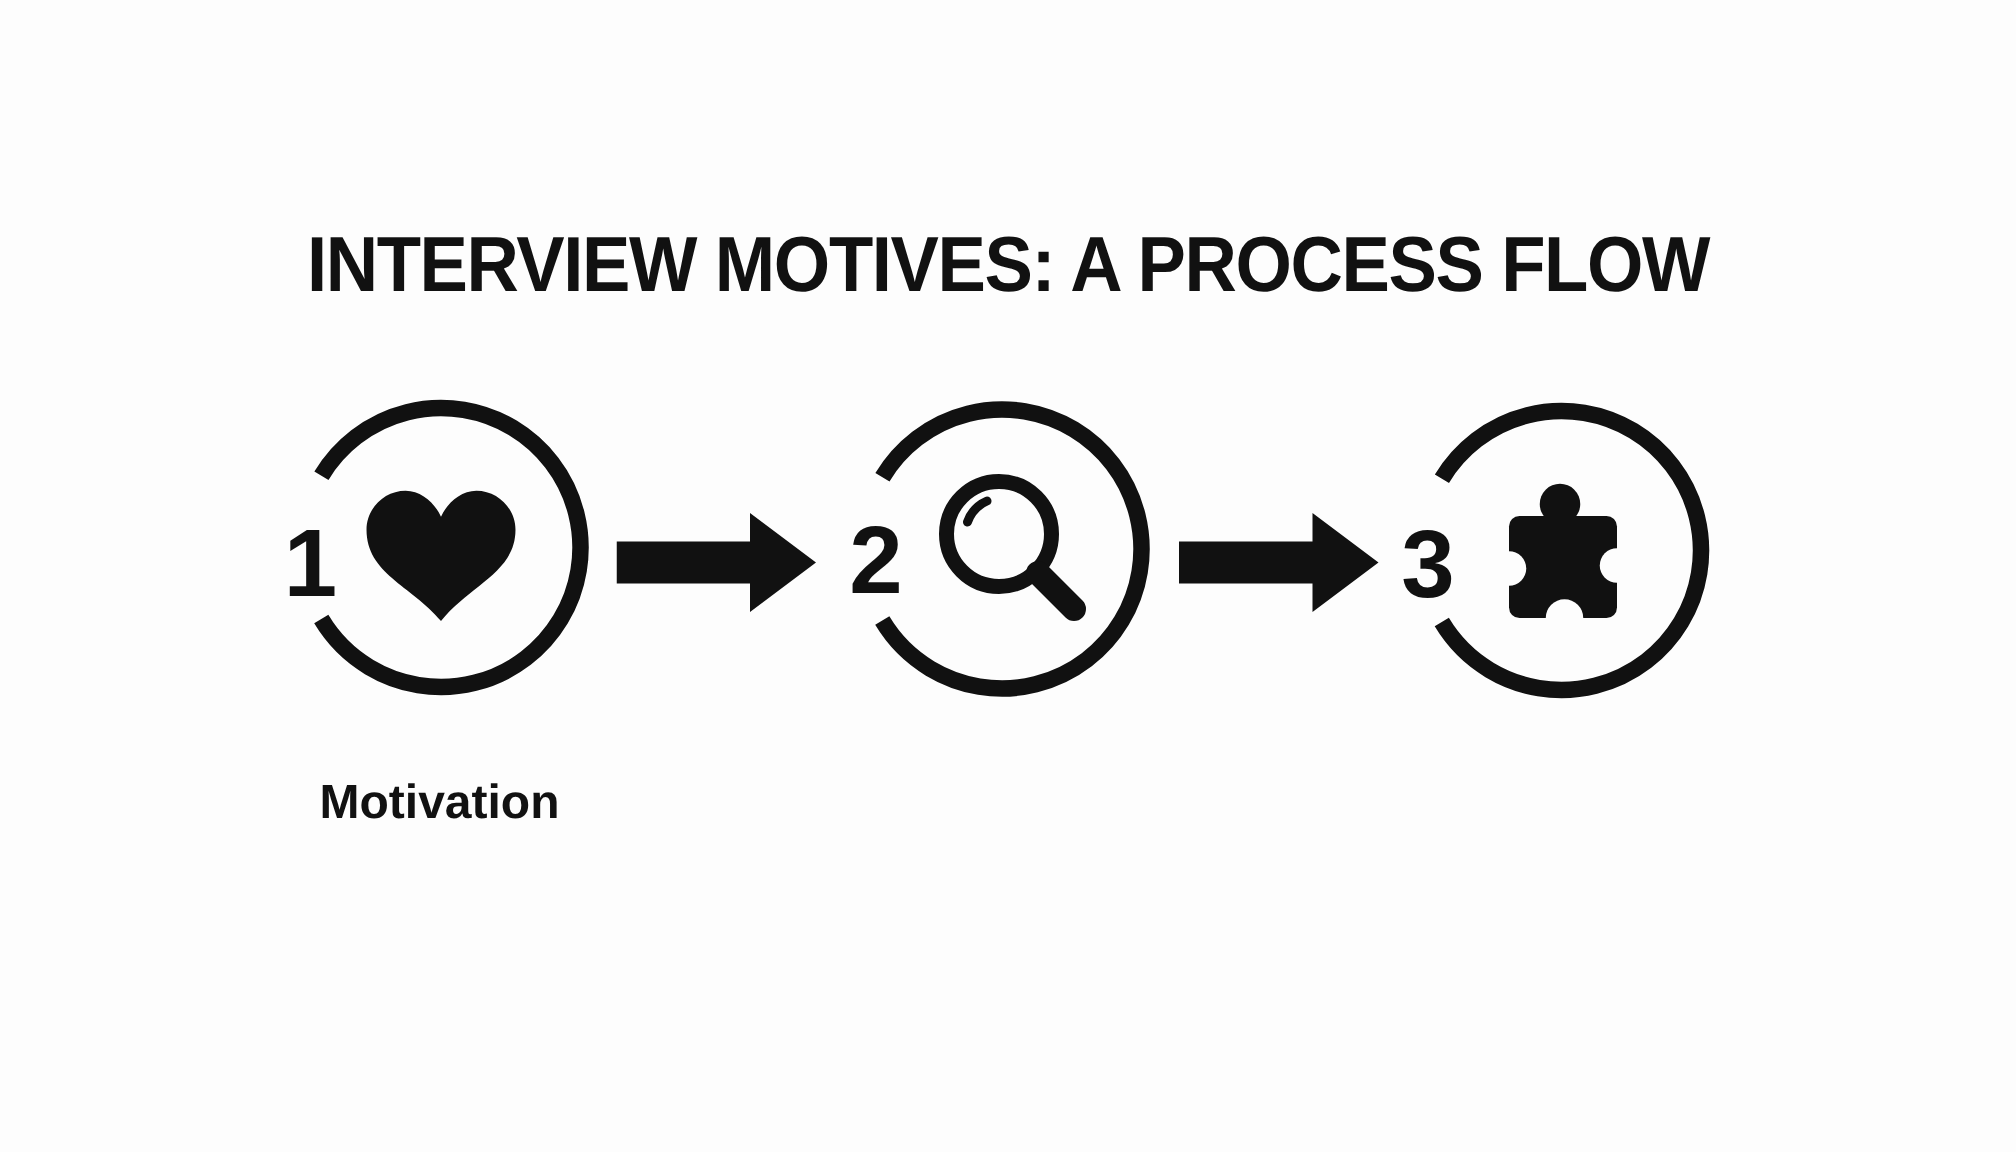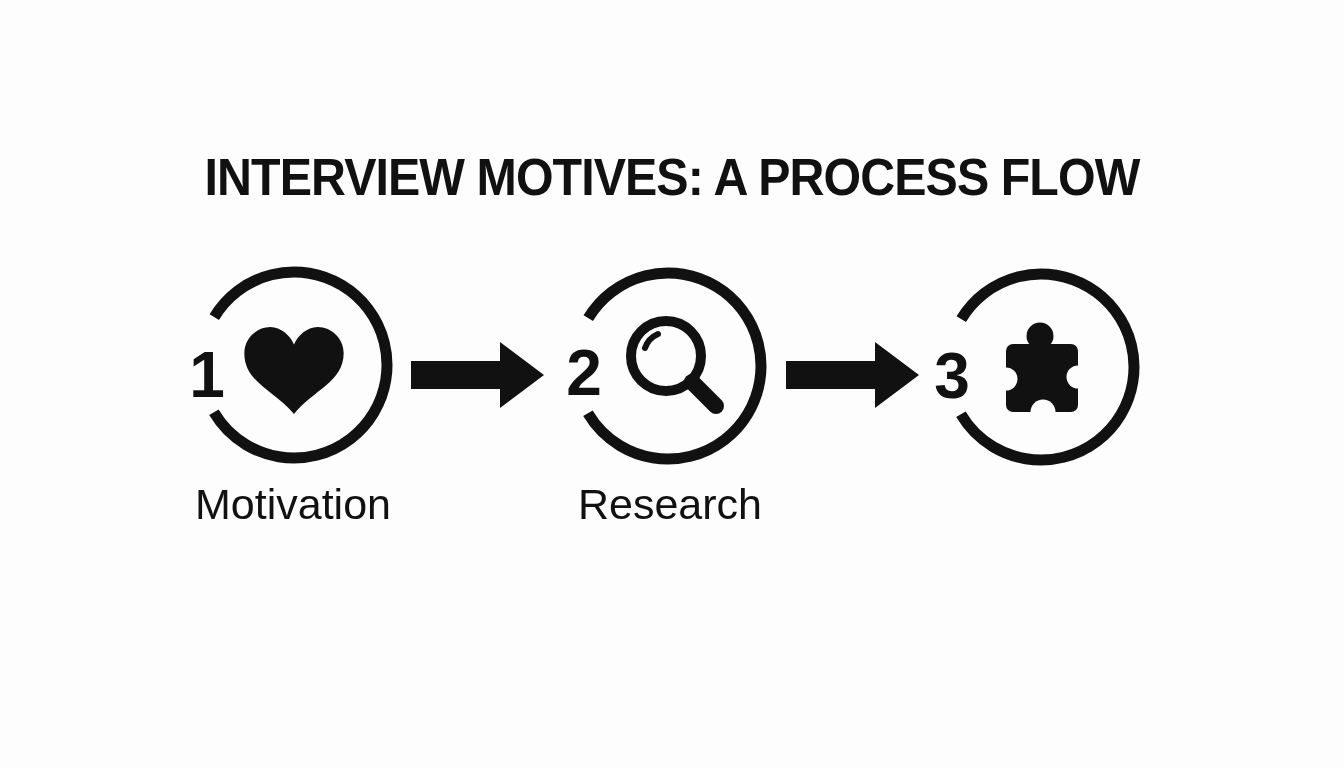--- a/index.html
+++ b/index.html
@@ -51,24 +51,24 @@
     position: absolute;
   }
   .arrow {
     position: absolute;
     width: 134px; height: 66px;
   }
   .arrow svg { display: block; width: 134px; height: 66px; }
   .step-label {
     position: absolute;
     width: 260px;
-    top: 480px;
+    top: 516px;
     text-align: center;
-    font-size: 43px;
-    font-weight: normal;
+    font-size: 32px;
+    font-weight: bold;
     color: var(--ink);
   }
   #lbl-1 { left: 163px; }
   #lbl-2 { left: 540px; }
   #lbl-3 { left: 913px; }
   #circle-1 { left: 194px; top: 265px; }
   #circle-2 { left: 568px; top: 266px; }
   #circle-3 { left: 941px; top: 267px; }
   #num-1 { left: 172px; top: 343px; }
   #num-2 { left: 549px; top: 341px; }
@@ -135,15 +135,14 @@
       <rect x="14" y="28" width="72" height="68" rx="7" fill="var(--ink)"></rect>
       <circle cx="48" cy="20" r="13.5" fill="var(--ink)"></circle>
       <rect x="38" y="22" width="20" height="14" fill="var(--ink)"></rect>
       <circle cx="14" cy="63" r="11.5" fill="var(--paper)"></circle>
       <circle cx="86" cy="61" r="11.5" fill="var(--paper)"></circle>
       <circle cx="51" cy="96" r="12.5" fill="var(--paper)"></circle>
     </svg>
   </div>
 
   <div class="step-label" id="lbl-1">Motivation</div>
-  <div class="step-label" id="lbl-2">Research</div>
 
 </div>
 
 </body></html>

